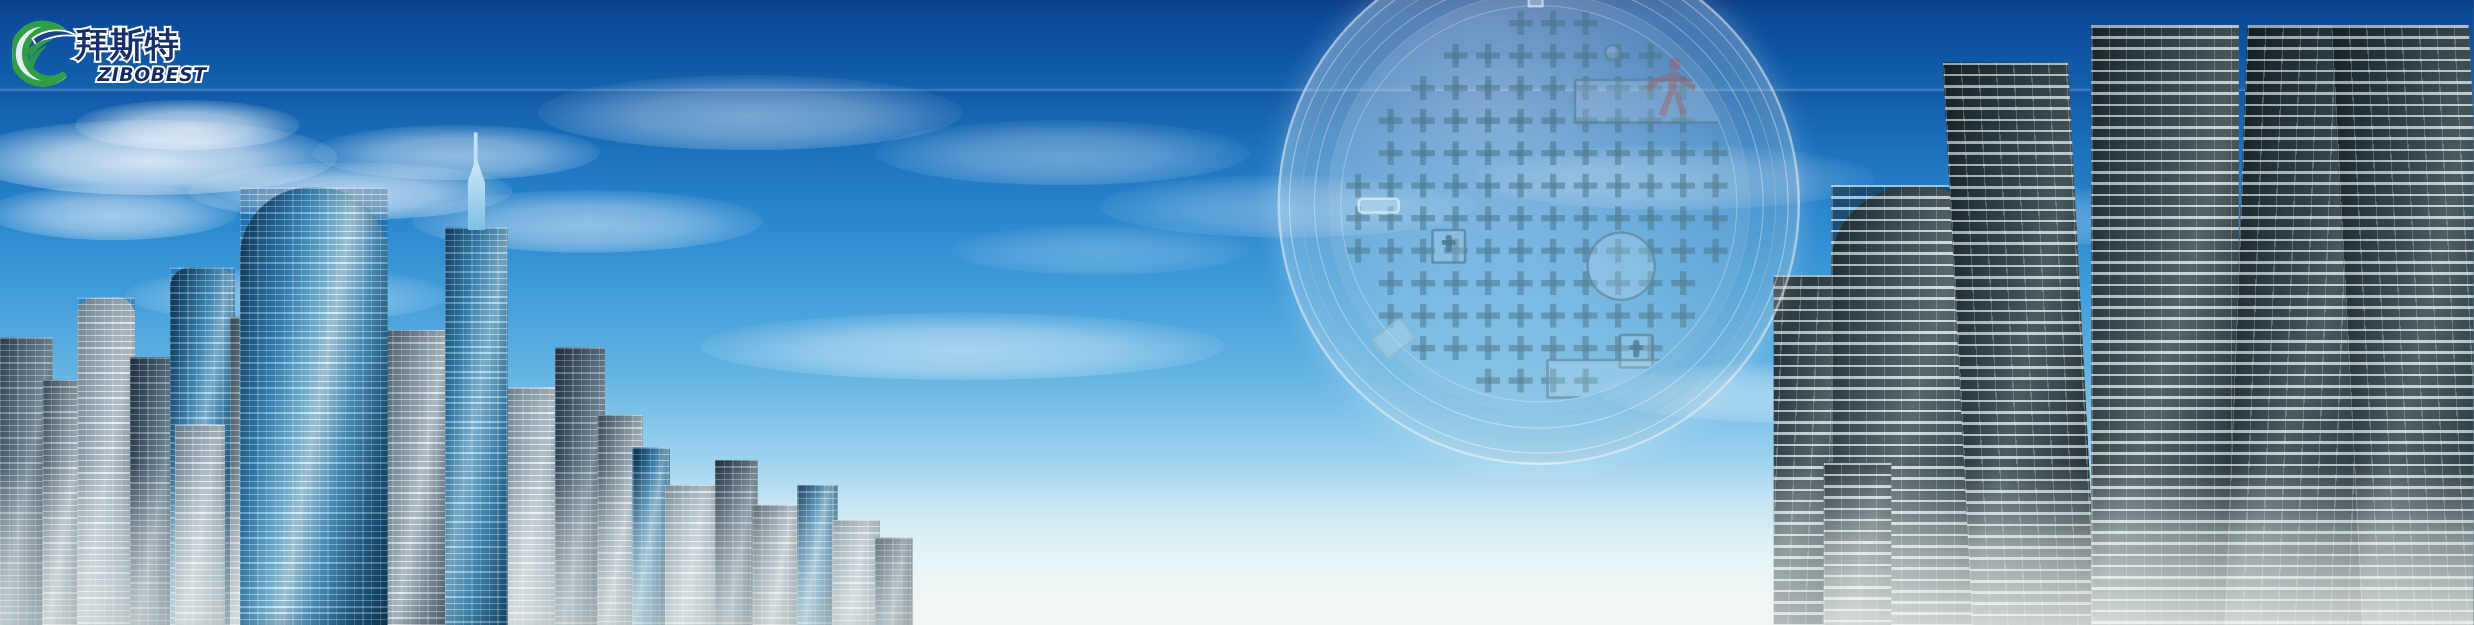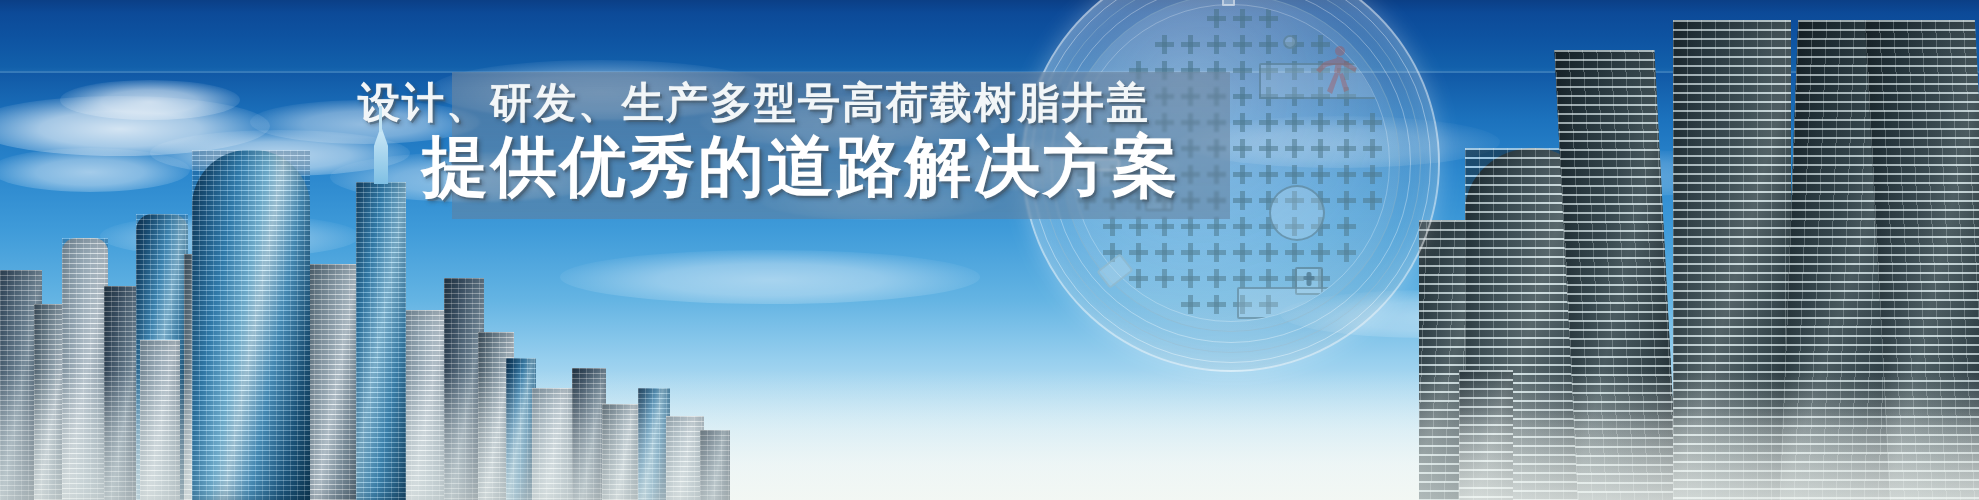--- a/index.html
+++ b/index.html
@@ -489,19 +489,28 @@
         <path d="M27 14 L33 16 L30 32 L24 30 Z"></path>
         <path d="M33 17 L47 26 L45 30 L30 22 Z"></path>
         <path d="M27 16 L14 20 L15 25 L28 22 Z"></path>
         <path d="M25 30 L29 32 L22 52 L17 49 Z"></path>
         <path d="M29 32 L33 31 L39 48 L34 50 Z"></path>
         <path d="M14 20 L6 28 L10 31 L17 24 Z"></path>
       </g>
     </svg>
   </div>
 
-  <div id="headline-panel">
-    <div class="hl-line" id="hl-line1">设计、研发、生产多型号高荷载树脂井盖</div>
-    <div class="hl-line" id="hl-line2">提供优秀的道路解决方案</div>
+
+  <div id="logo">
+    <svg id="logo-mark" viewBox="0 0 62 62">
+      <g>
+        <path d="M44 13 A22 22 0 1 0 44 49 A26 26 0 1 1 44 13 Z" fill="#ffffff" opacity="0.9"></path>
+        <path d="M42 15 A20 20 0 1 0 42 47 A24 24 0 1 1 42 15 Z" fill="none" stroke="#2f9e45" stroke-width="5"></path>
+        <path d="M16 19 C26 11 42 10 52 17 C42 15 28 17 19 24 Z" fill="#1f3f8f" stroke="#ffffff" stroke-width="1.4"></path>
+        <path d="M12 28 C18 22 26 19 33 19 C25 23 18 28 14 35 Z" fill="#2f9e45" opacity="0.95"></path>
+        <path d="M12 40 C14 33 20 27 28 24 C21 31 17 38 16 46 Z" fill="#2f9e45" opacity="0.9"></path>
+      </g>
+    </svg>
+    <div id="logo-text">拜斯特</div>
+    <div id="logo-sub">ZIBOBEST</div>
   </div>
 
-
 </div>
 
 </body></html>

